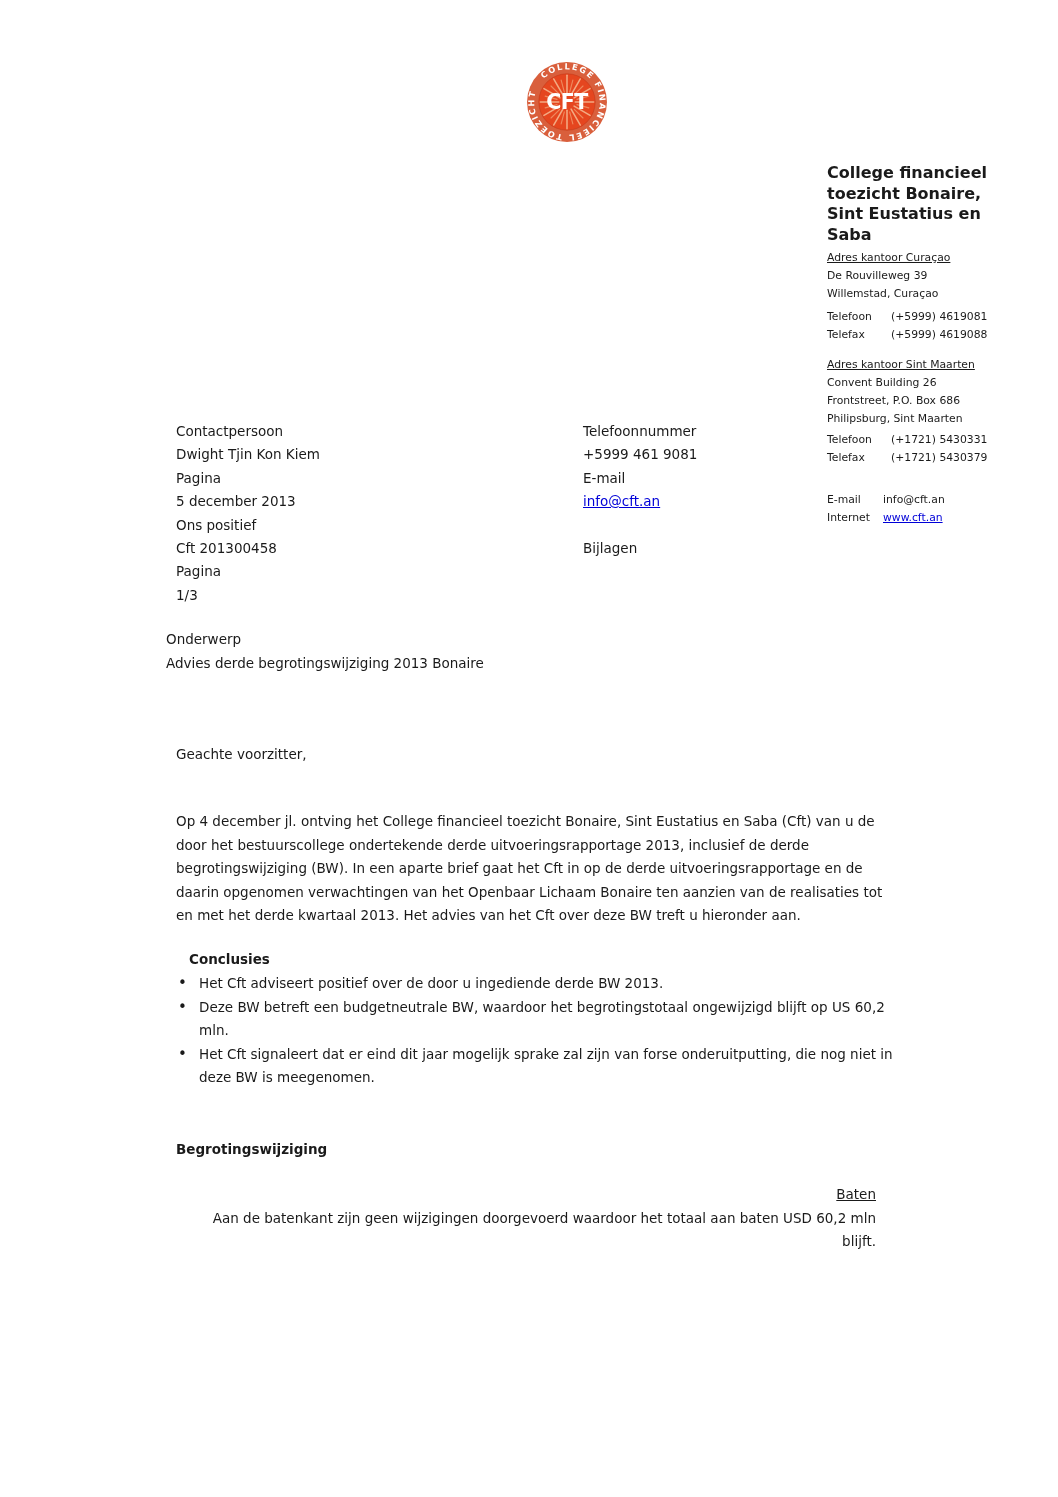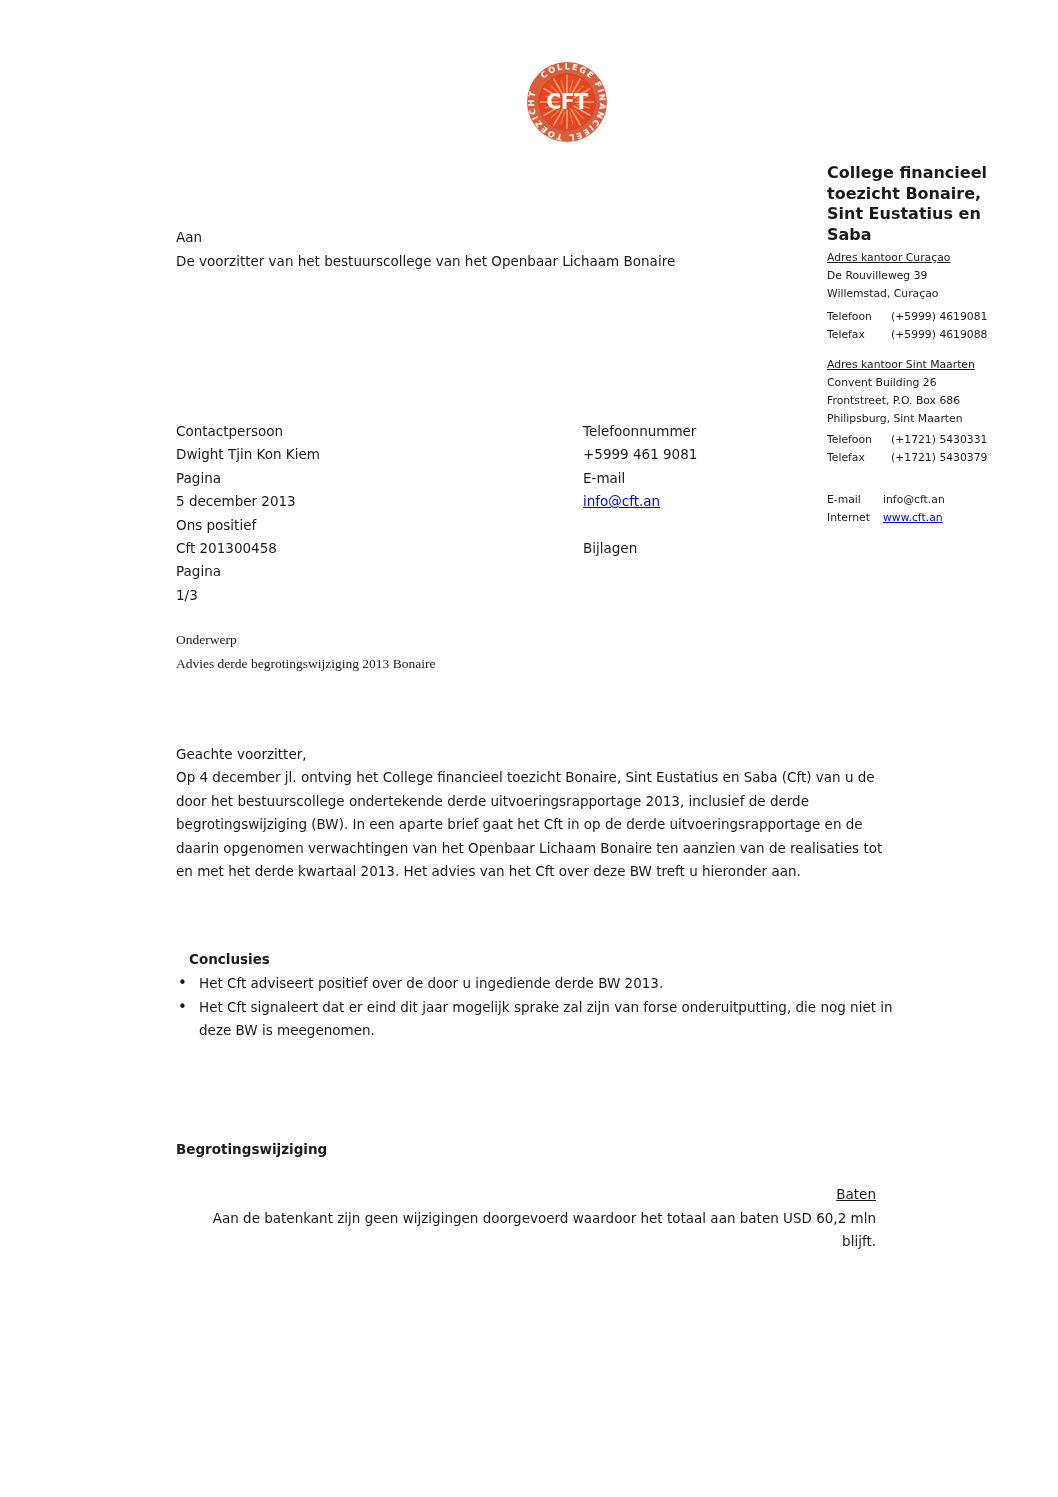--- a/index.html
+++ b/index.html
@@ -31,23 +31,23 @@
   .c-lbl-sm { width: 56px; flex: 0 0 auto; }
   a.link { color: #0000d8; text-decoration: underline; cursor: pointer; }
   
   .main-txt { font-size: 13.5px; line-height: 23.5px; }
   .recipient { position: absolute; left: 176px; top: 226px; width: 640px; }
   .meta { position: absolute; left: 176px; top: 420px; width: 715px; }
   .meta-col { position: absolute; top: 0; }
   .meta-col.left { left: 0; width: 400px; }
   .meta-col.right { left: 407px; width: 300px; }
   .meta-line { height: 23.4px; }
-  .subject { position: absolute; left: 176px; top: 628px; width: 640px; font-family: Liberation Serif, serif; }
+  .subject { position: absolute; left: 166px; top: 628px; width: 640px; }
   .salutation { position: absolute; left: 176px; top: 743px; width: 640px; }
-  .para1 { position: absolute; left: 176px; top: 766px; width: 718px; line-height: 23.6px; }
+  .para1 { position: absolute; left: 176px; top: 810px; width: 718px; line-height: 23.6px; }
   .concl-head { position: absolute; left: 189px; top: 948px; font-weight: bold; }
   .bullets { position: absolute; left: 176px; top: 972px; width: 718px; list-style: none; line-height: 23.6px; }
   .bullets li { position: relative; padding-left: 23px; }
   .bullets li::before {
     content: "\2022"; position: absolute; left: 2px; top: 0;
     font-size: 15px;
   }
   .begr-head { position: absolute; left: 176px; top: 1138px; font-weight: bold; }
   .baten { position: absolute; left: 176px; top: 1183px; width: 700px; line-height: 23.6px; text-align: right; }
   .baten .baten-heading { text-decoration: underline; }
@@ -140,24 +140,20 @@
         <span class="c-lbl-sm">E-mail</span>
         <span>info@cft.an</span>
       </div>
       <div class="c-row">
         <span class="c-lbl-sm">Internet</span>
         <a class="link">www.cft.an</a>
       </div>
     </div>
   </aside>
 
-  <div class="recipient main-txt">
-    <div>Aan</div>
-    <div>De voorzitter van het bestuurscollege van het Openbaar Lichaam Bonaire</div>
-  </div>
 
   <div class="meta main-txt">
     <div class="meta-col left">
       <div class="meta-line">Contactpersoon</div>
       <div class="meta-line">Dwight Tjin Kon Kiem</div>
       <div class="meta-line">Pagina</div>
       <div class="meta-line">5 december 2013</div>
       <div class="meta-line">Ons positief</div>
       <div class="meta-line">Cft 201300458</div>
       <div class="meta-line">Pagina</div>
@@ -180,20 +176,21 @@
   </div>
 
   <div class="salutation main-txt">Geachte voorzitter,</div>
 
   <p class="para1 main-txt">Op 4 december jl. ontving het College financieel toezicht Bonaire, Sint Eustatius en Saba (Cft) van u de door het bestuurscollege ondertekende derde uitvoeringsrapportage 2013, inclusief de derde begrotingswijziging (BW). In een aparte brief gaat het Cft in op de derde uitvoeringsrapportage en de daarin opgenomen verwachtingen van het Openbaar Lichaam Bonaire ten aanzien van de realisaties tot en met het derde kwartaal 2013. Het advies van het Cft over deze BW treft u hieronder aan.</p>
 
   <div class="concl-head main-txt">Conclusies</div>
 
   <ul class="bullets main-txt">
     <li>Het Cft adviseert positief over de door u ingediende derde BW 2013.</li>
+    <li>Deze BW betreft een budgetneutrale BW, waardoor het begrotingstotaal ongewijzigd blijft op US 60,2 mln.</li>
     <li>Het Cft signaleert dat er eind dit jaar mogelijk sprake zal zijn van forse onderuitputting, die nog niet in deze BW is meegenomen.</li>
   </ul>
 
   <div class="begr-head main-txt">Begrotingswijziging</div>
 
   <div class="baten main-txt">
     <div class="baten-heading">Baten</div>
     <div>Aan de batenkant zijn geen wijzigingen doorgevoerd waardoor het totaal aan baten USD 60,2 mln blijft.</div>
   </div>
 

